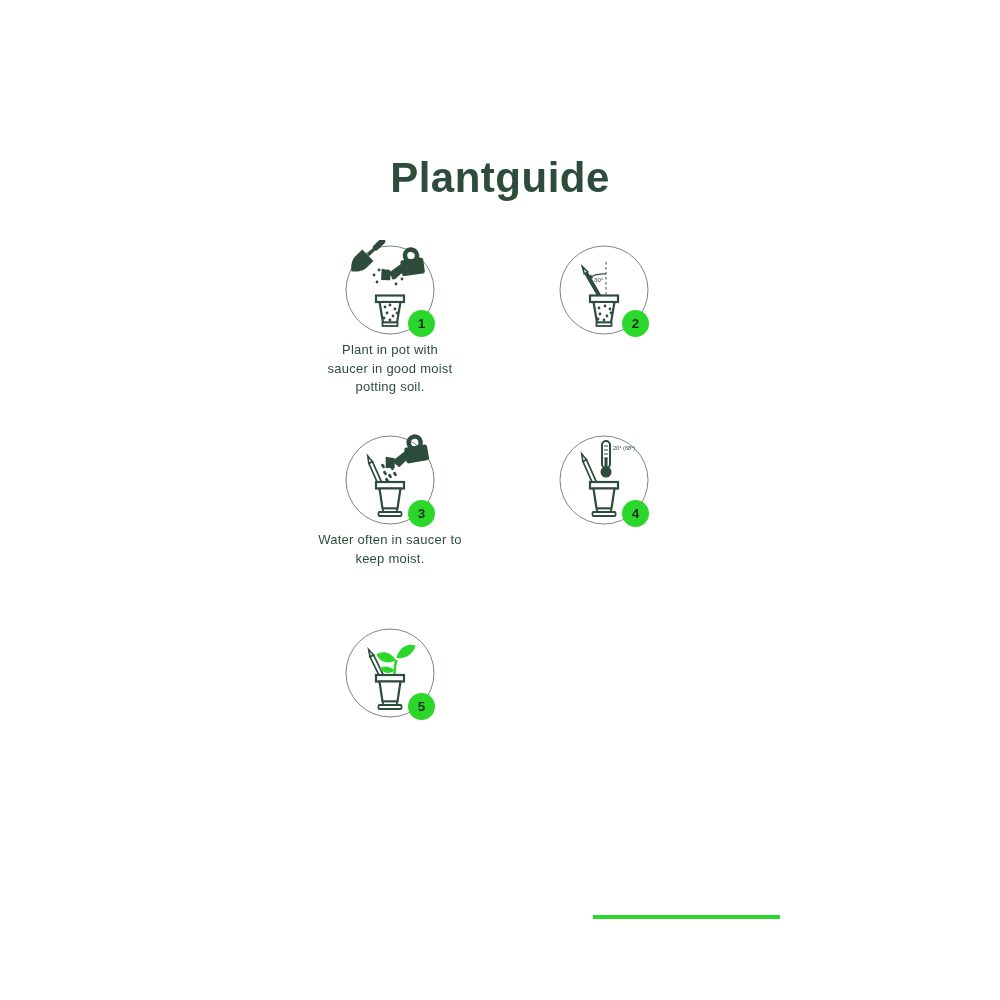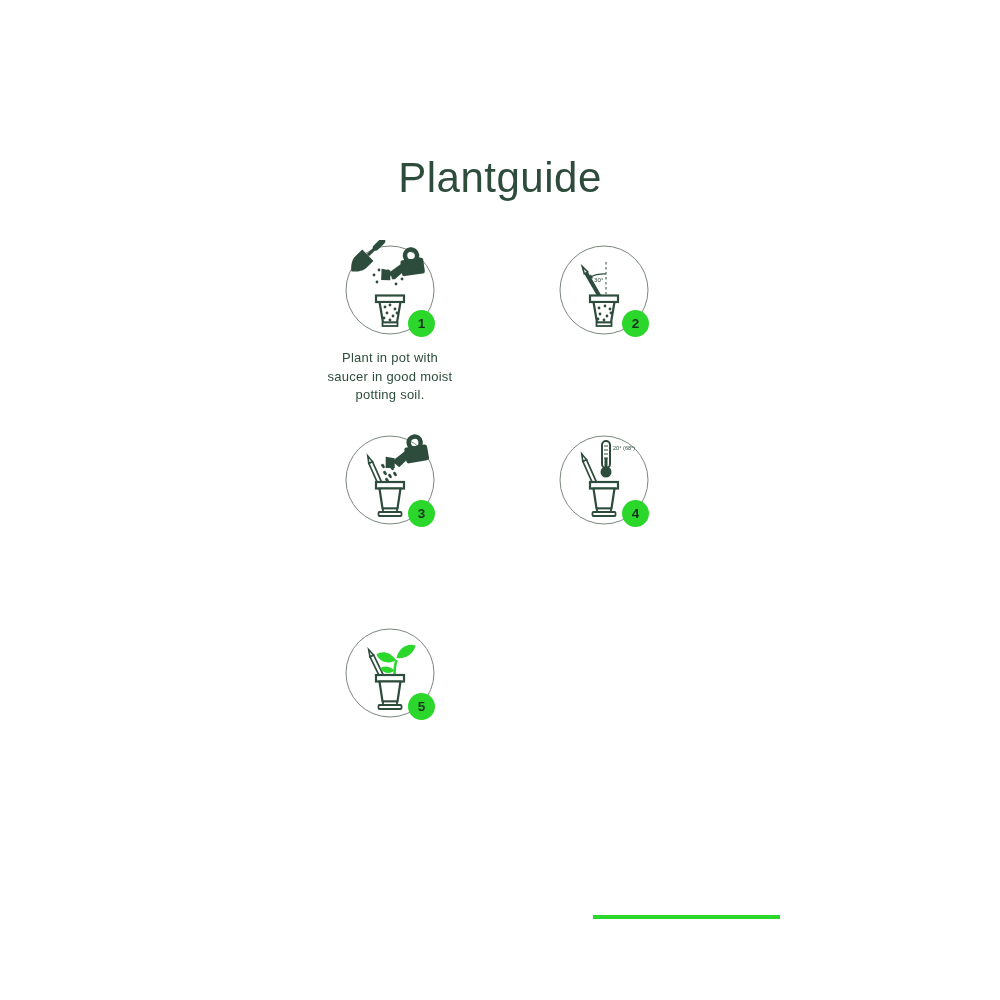--- a/index.html
+++ b/index.html
@@ -8,36 +8,36 @@
     --ring:#7a877c;
     --badge-ink:#17321f;
   }
   html,body{margin:0;padding:0;background:#ffffff;}
   body{
     width:1000px;height:1000px;position:relative;overflow:hidden;
     font-family:"Liberation Sans", sans-serif;color:var(--ink);
   }
   .page-title{
     position:absolute;top:126px;left:0;width:1000px;
-    text-align:center;font-size:42px;font-weight:400;
+    text-align:center;font-size:42px;font-weight:700;
     letter-spacing:0.5px;color:var(--ink);
   }
   .step{
     position:absolute;width:220px;
     display:flex;flex-direction:column;align-items:center;
   }
   .icon-wrap{position:relative;width:100px;height:100px;}
   .badge{
     position:absolute;left:68px;top:70px;width:27px;height:27px;
     border-radius:50%;background:var(--accent);
     display:flex;align-items:center;justify-content:center;
     font-size:13.5px;font-weight:700;color:var(--badge-ink);
   }
   .caption{
-    margin-top:9px;font-size:13px;line-height:18.7px;
+    margin-top:1px;font-size:13px;line-height:18.7px;
     letter-spacing:0.25px;text-align:center;white-space:pre-line;
     color:var(--ink);
   }
   .accent-line{
     position:absolute;left:593px;top:915px;width:187px;height:4px;
     background:var(--accent);
   }
   
   .icon .ring{fill:none;stroke:var(--ring);stroke-width:1;}
   .icon .ink{fill:var(--ink);stroke:none;}
@@ -166,20 +166,22 @@
         <rect class="outline" x="36" y="52" width="28" height="6.5" stroke-width="2.2"></rect>
         <path class="outline" d="M39.5 58.5 L60.5 58.5 L57.5 78.5 L42.5 78.5 Z" stroke-width="2.2"></path>
         <rect class="outline" x="43" y="78.5" width="14" height="3.5" stroke-width="1.8"></rect>
         <rect class="outline" x="38.5" y="82" width="23" height="4" rx="1" stroke-width="1.8"></rect>
       </g>
     </svg>
     <div class="badge">
       <span>3</span>
     </div>
   </div>
+  <div class="caption">Water often in saucer to
+keep moist.</div>
 </div>
 
 <div class="step" style="left:494px;top:430px">
   <div class="icon-wrap">
     <svg class="icon" width="100" height="100" viewBox="0 0 100 100">
       <circle class="ring" cx="50" cy="50" r="44"></circle>
       <g transform="translate(42,56) rotate(-24)">
         <rect class="outline" x="-2" y="-28" width="4" height="28" stroke-width="1.7"></rect>
         <path class="outline" d="M-2 -28 L0 -35 L2 -28 Z" stroke-width="1.6"></path>
         <path class="ink" d="M-0.9 -32.4 L0 -35 L0.9 -32.4 Z"></path>

